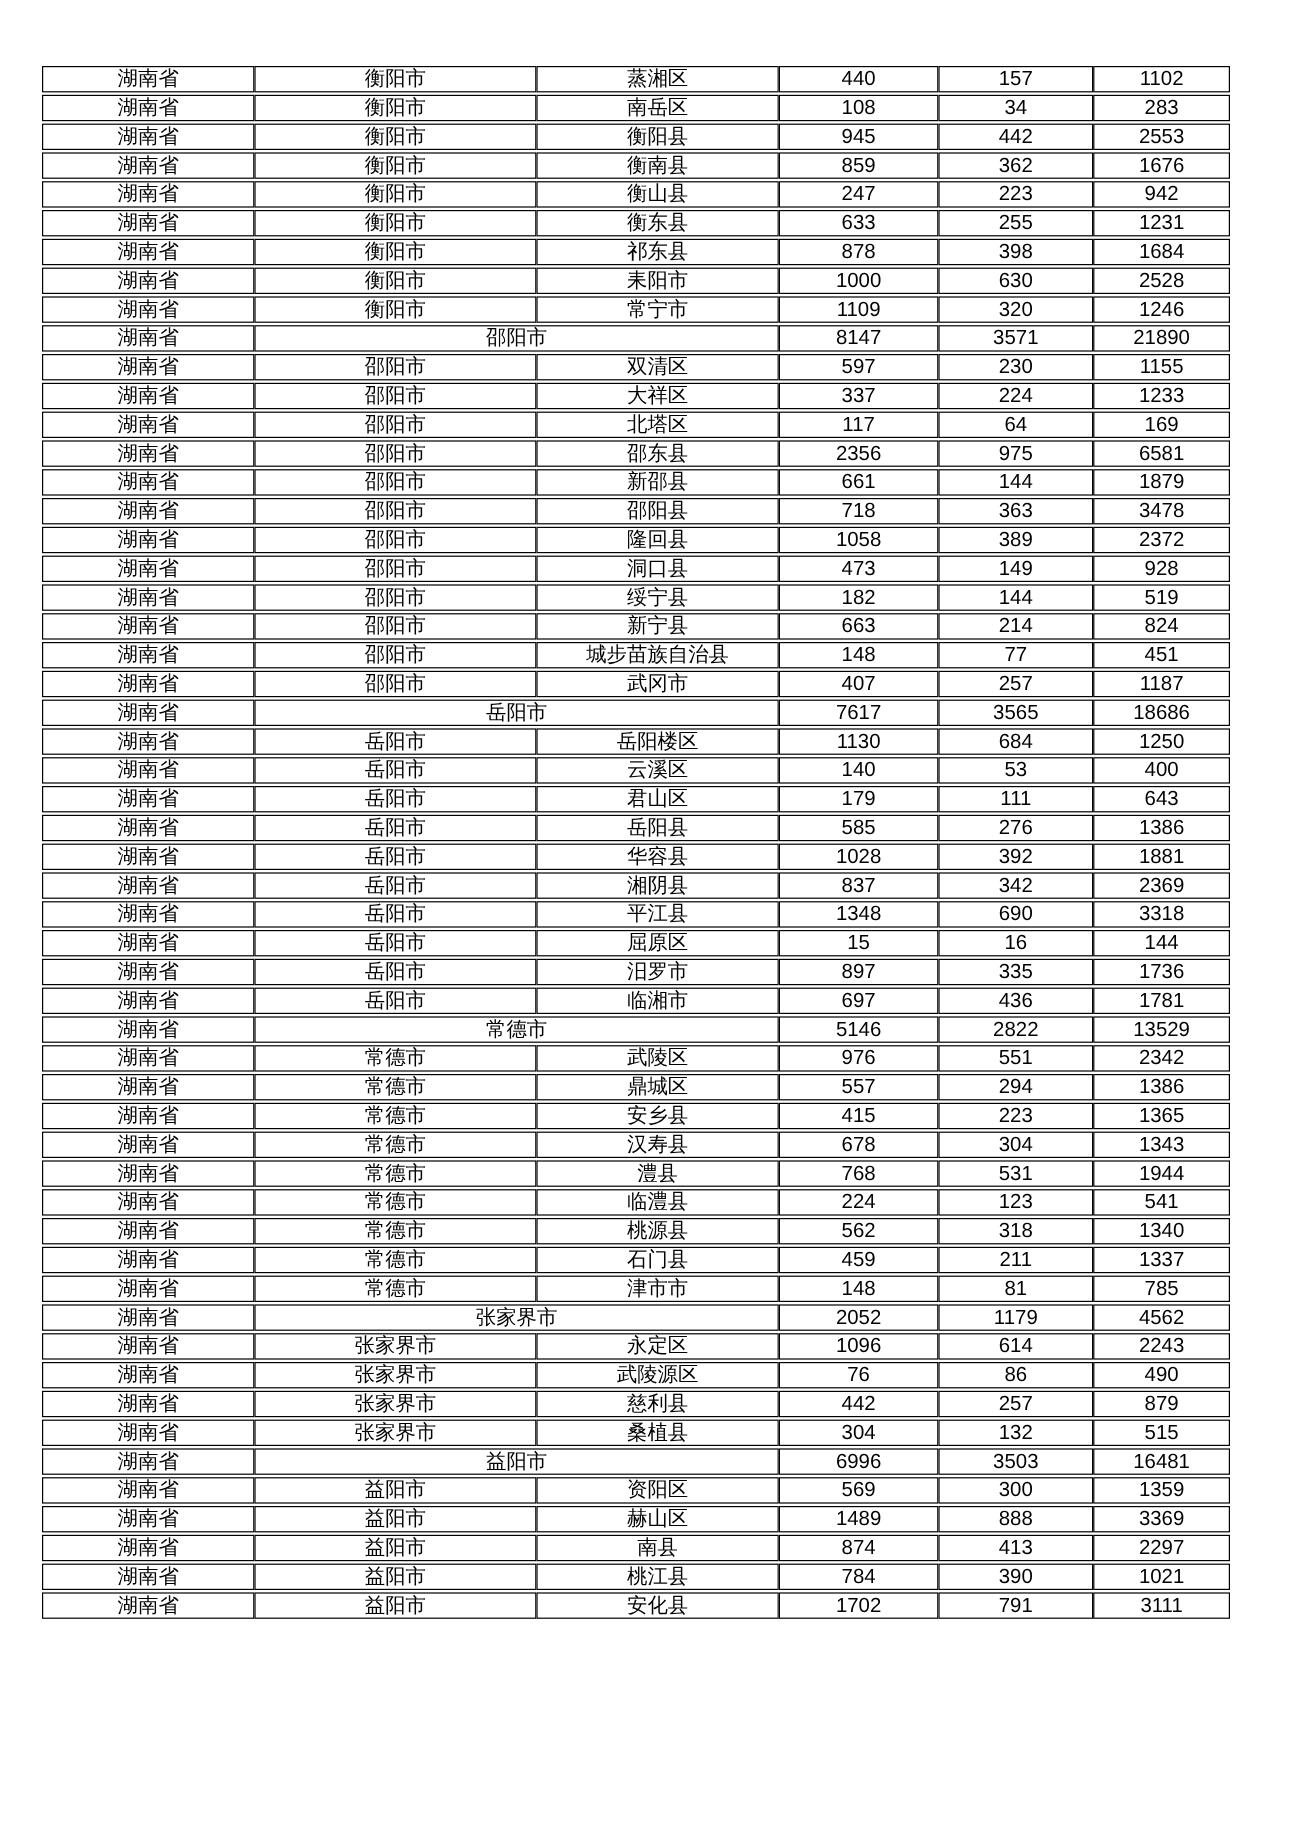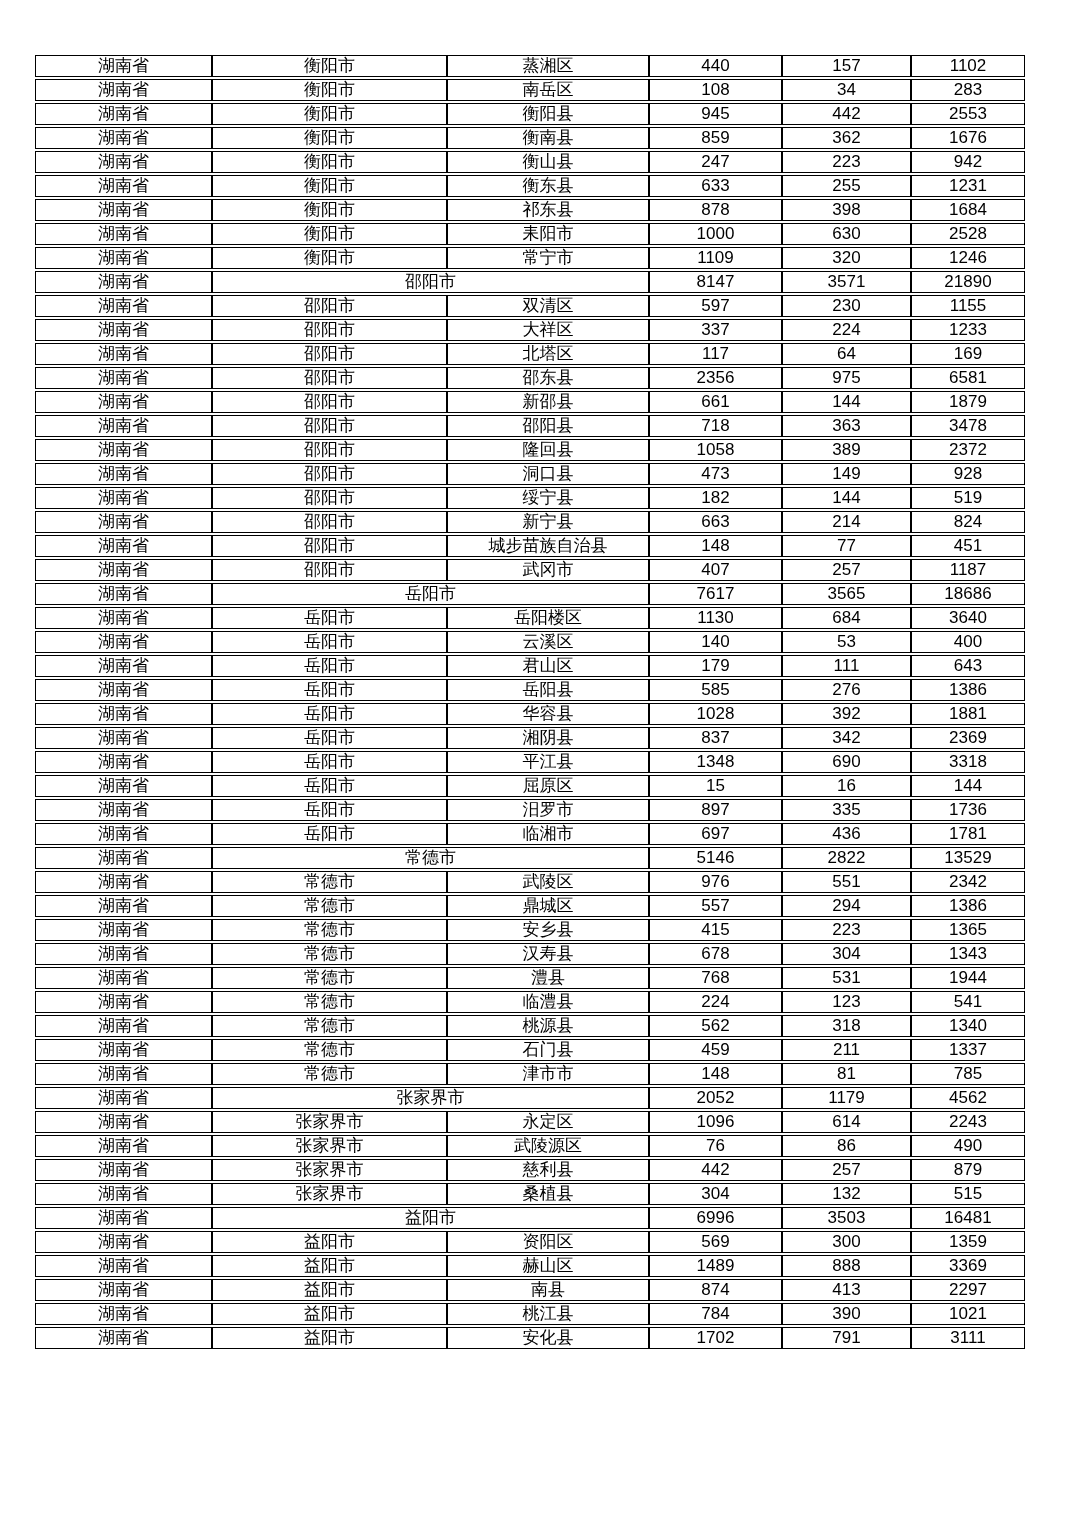--- a/index.html
+++ b/index.html
@@ -238,21 +238,21 @@
           <td>7617</td>
           <td>3565</td>
           <td>18686</td>
         </tr>
         <tr>
           <td>湖南省</td>
           <td>岳阳市</td>
           <td>岳阳楼区</td>
           <td>1130</td>
           <td>684</td>
-          <td>3640</td>
+          <td>1250</td>
         </tr>
         <tr>
           <td>湖南省</td>
           <td>岳阳市</td>
           <td>云溪区</td>
           <td>140</td>
           <td>53</td>
           <td>400</td>
         </tr>
         <tr>

